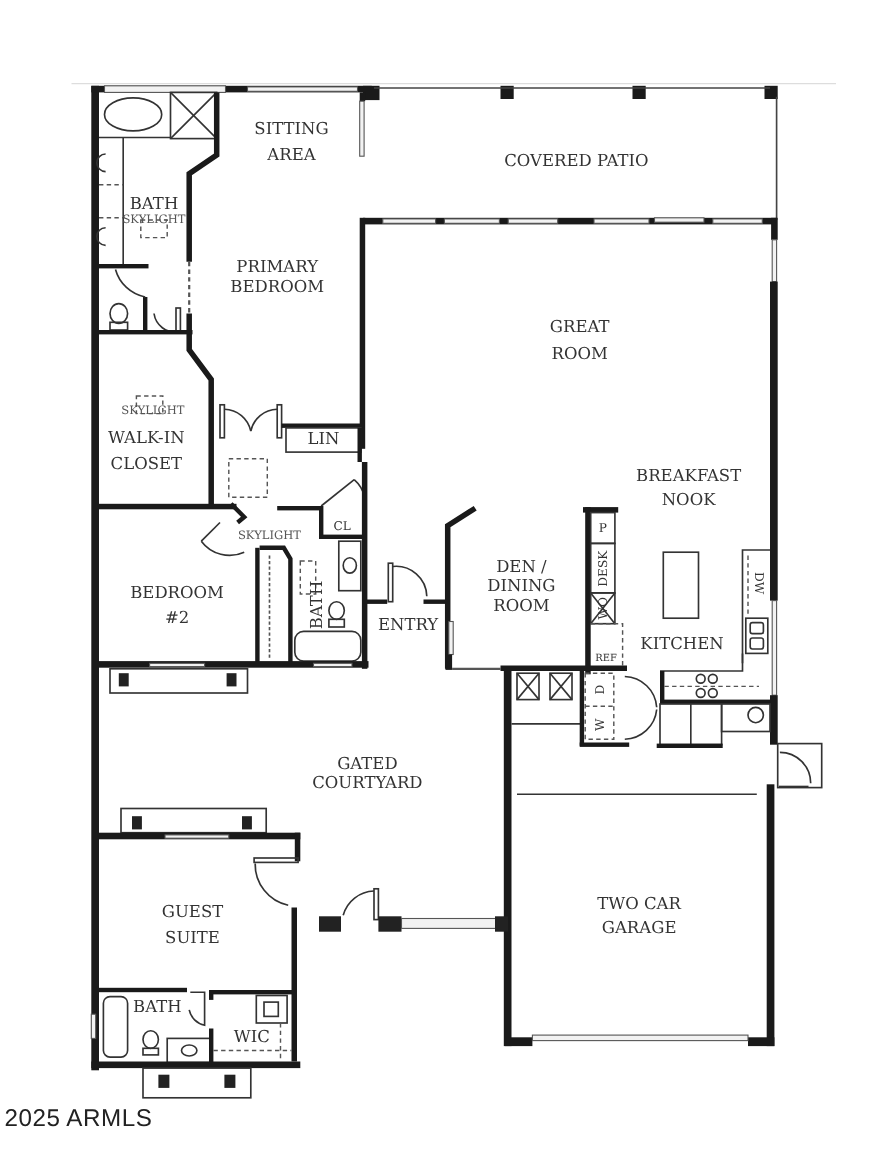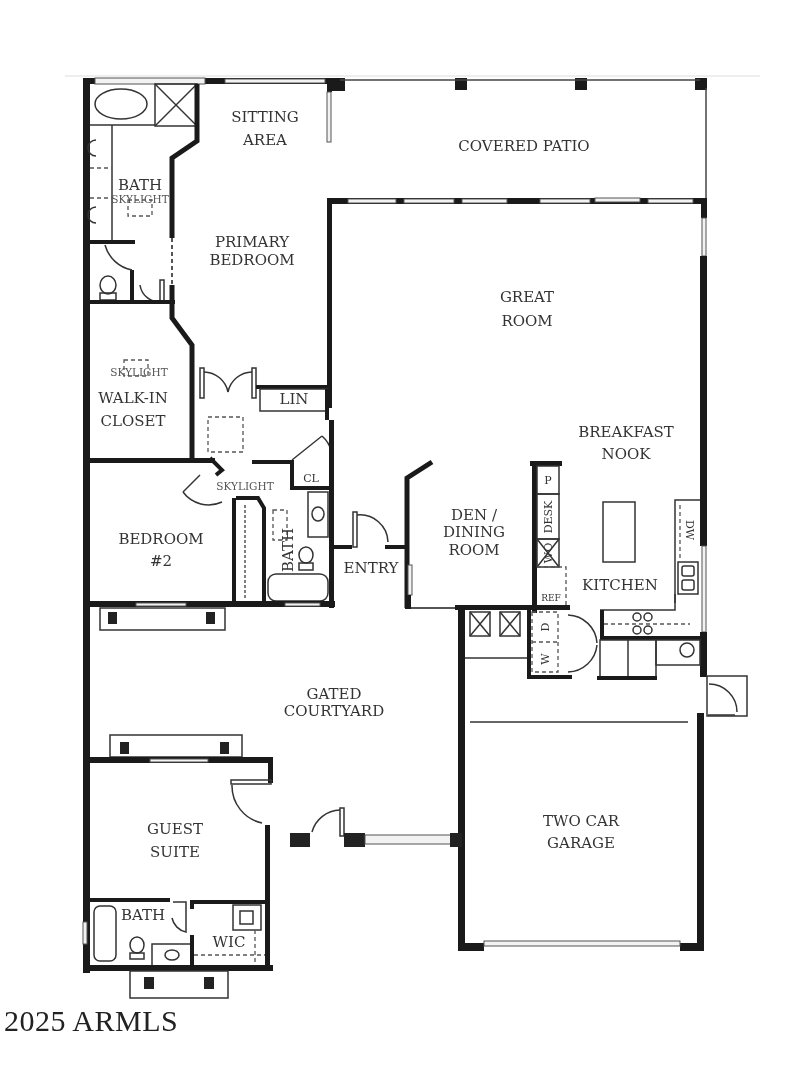--- a/index.html
+++ b/index.html
@@ -9,22 +9,22 @@
     .thin { stroke: #333; stroke-width: 1.5; fill: none; }
     .thin-fill { stroke: #333; stroke-width: 1.5; fill: #fff; }
     .win { stroke: #555; stroke-width: 1; fill: #f2f2f2; }
     .dash { stroke: #555; stroke-width: 1.3; fill: none; stroke-dasharray: 4 3; }
     .lbl { font-family: "DejaVu Serif", "Liberation Serif", serif; fill: #333; font-size: 15px; text-anchor: middle; }
     .lbl-sm { font-family: "DejaVu Serif", "Liberation Serif", serif; fill: #555; font-size: 10.5px; text-anchor: middle; }
     .lbl-xs { font-family: "DejaVu Serif", "Liberation Serif", serif; fill: #333; font-size: 11px; text-anchor: middle; }
     .pillar { fill: #222; }
     .watermark {
       position: absolute; left: 4px; top: 1004px;
-      font-family: Liberation Serif, serif;
-      font-size: 30px; color: #222; letter-spacing: 0.5px; font-weight: 300;
+      font-family: Liberation Sans, sans-serif;
+      font-size: 22px; color: #222; letter-spacing: 0.5px; font-weight: 300;
     }
   </style>
 </head>
 <body>
 
 <svg id="plan" viewBox="0 0 800 1067" xmlns="http://www.w3.org/2000/svg">
 
   <line x1="65" y1="76" x2="760" y2="76" stroke="#ddd" stroke-width="1"></line>
 
   <g>

